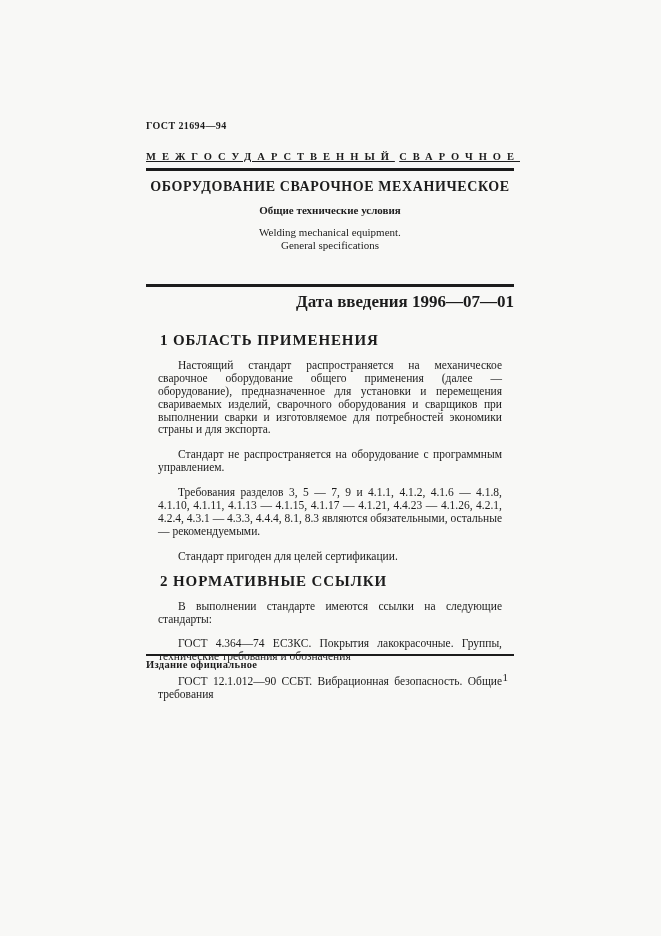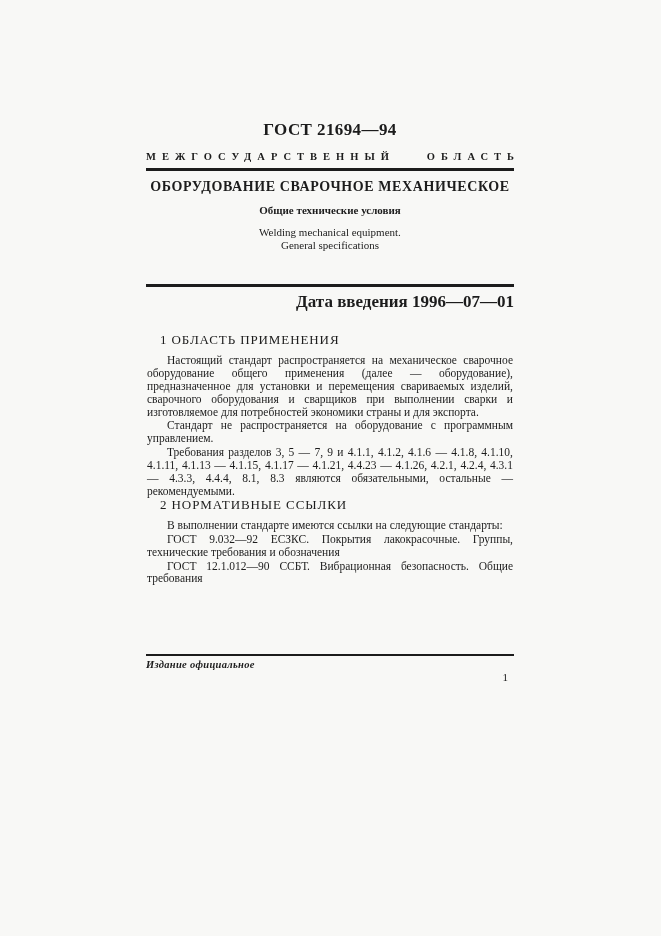--- a/index.html
+++ b/index.html
@@ -22,35 +22,36 @@
     font-family: "Liberation Serif", serif;
     overflow: hidden;
   }
   .col {
     position: absolute;
     left: 146px;
     width: 368px;
   }
   .doc-number {
     top: 120px;
-    text-align: center;
+    text-align: left;
     font-weight: bold;
-    font-size: 17px;
+    font-size: 10px;
     letter-spacing: 0.4px;
   }
   .std-banner {
     top: 151px;
     display: flex;
     justify-content: space-between;
     font-weight: bold;
     font-size: 10.5px;
     white-space: nowrap;
   }
   .std-banner .word {
     letter-spacing: 6px;
+    text-decoration: underline;
   }
   .std-banner .word:last-child {
     margin-right: -6px; 
   }
   .rule-thick {
     height: 3px;
     background: var(--ink);
   }
   .rule-1 { top: 168px; }
   .rule-2 { top: 284px; }
@@ -78,62 +79,61 @@
     text-align: right;
     font-weight: bold;
     font-size: 17px;
   }
   .body-content {
     top: 334px;
     font-size: 11.5px;
     line-height: 12.9px;
   }
   .section-heading {
-    font-weight: normal;
-    font-size: 13px;
+    font-weight: bold;
+    font-size: 15px;
     letter-spacing: 0.9px;
     padding-left: 14px;
     margin: 0 0 7px 0;
   }
   .section-heading.second {
   }
   .para {
-    margin: 1px;
+    margin: 12px;
     text-align: justify;
     text-indent: 20px;
   }
   .footer-rule {
     top: 654px;
     height: 2px;
     background: var(--ink);
   }
   .edition-note {
     top: 659px;
     font-weight: bold;
-    font-style: italic;
     font-size: 10.5px;
     letter-spacing: 0.3px;
   }
   .page-number {
     top: 671px;
     width: 362px;
     text-align: right;
     font-size: 11px;
   }
 </style>
 </head>
 <body>
 
 <div class="page">
 
   <div class="col doc-number">ГОСТ 21694—94</div>
 
   <div class="col std-banner">
     <span class="word">МЕЖГОСУДАРСТВЕННЫЙ</span>
-    <span class="word">ОБЛАСТЬ</span>
+    <span class="word">СВАРОЧНОЕ</span>
   </div>
 
   <div class="col rule-thick rule-1"></div>
 
   <div class="col title-ru">ОБОРУДОВАНИЕ СВАРОЧНОЕ МЕХАНИЧЕСКОЕ</div>
 
   <div class="col title-en">
     <div>Welding mechanical equipment.</div>
     <div>General specifications</div>
   </div>
@@ -144,25 +144,26 @@
 
   <div class="col effective-date">Дата введения 1996—07—01</div>
 
   <div class="col body-content">
 
     <h2 class="section-heading">1 ОБЛАСТЬ ПРИМЕНЕНИЯ</h2>
 
     <p class="para">Настоящий стандарт распространяется на механическое сварочное оборудование общего применения (далее — оборудование), предназначенное для установки и перемещения свариваемых изделий, сварочного оборудования и сварщиков при выполнении сварки и изготовляемое для потребностей экономики страны и для экспорта.</p>
     <p class="para">Стандарт не распространяется на оборудование с программным управлением.</p>
     <p class="para">Требования разделов 3, 5 — 7, 9 и 4.1.1, 4.1.2, 4.1.6 — 4.1.8, 4.1.10, 4.1.11, 4.1.13 — 4.1.15, 4.1.17 — 4.1.21, 4.4.23 — 4.1.26, 4.2.1, 4.2.4, 4.3.1 — 4.3.3, 4.4.4, 8.1, 8.3 являются обязательными, остальные — рекомендуемыми.</p>
+    <p class="para">Стандарт пригоден для целей сертификации.</p>
 
     <h2 class="section-heading second">2 НОРМАТИВНЫЕ ССЫЛКИ</h2>
 
     <p class="para">В выполнении стандарте имеются ссылки на следующие стандарты:</p>
-    <p class="para">ГОСТ 9.032—92 ЕСЗКС. Покрытия лакокрасочные. Группы, технические требования и обозначения</p>
+    <p class="para">ГОСТ 4.364—74 ЕСЗКС. Покрытия лакокрасочные. Группы, технические требования и обозначения</p>
     <p class="para">ГОСТ 12.1.012—90 ССБТ. Вибрационная безопасность. Общие требования</p>
 
   </div>
 
   <div class="col footer-rule"></div>
 
   <div class="col edition-note">Издание официальное</div>
 
   <div class="col page-number">1</div>
 

